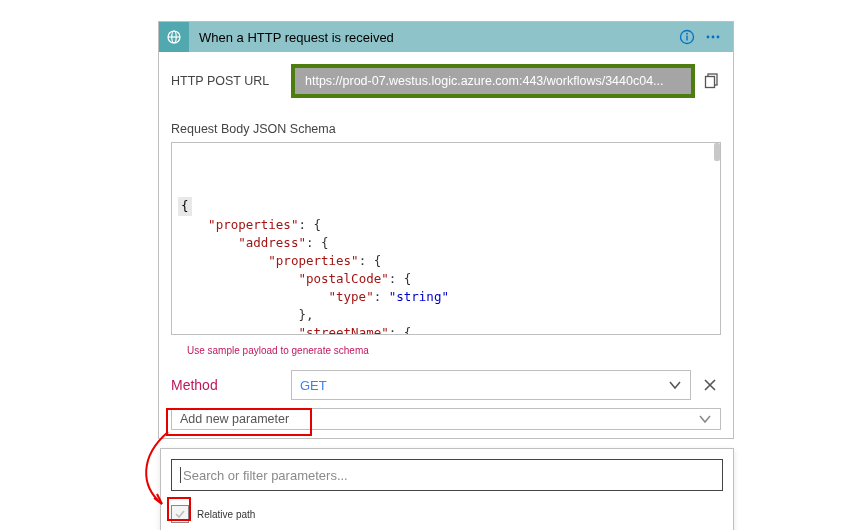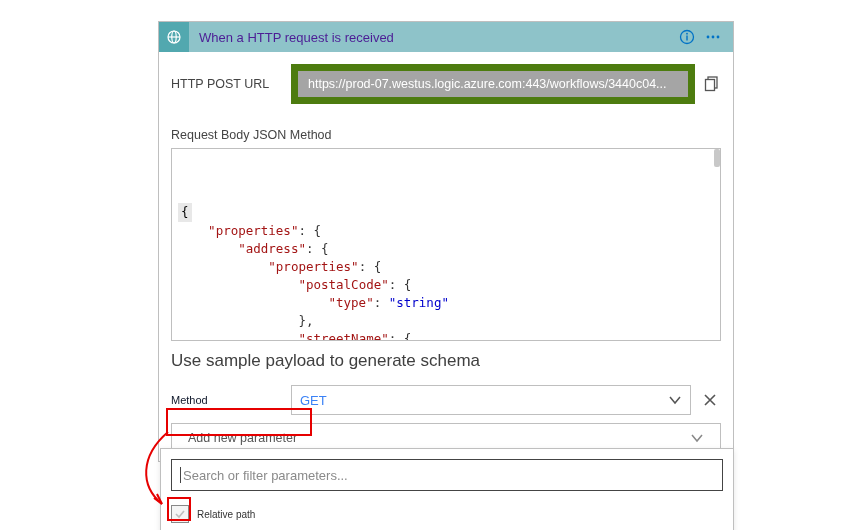--- a/index.html
+++ b/index.html
@@ -31,21 +31,21 @@
     height: 30px;
     background: #52a8af;
     display: flex;
     align-items: center;
     justify-content: center;
     color: #fff;
   }
   .header .title {
     flex: 1;
     font-size: 13px;
-    color: #4c1d95;
+    color: #000000;
     padding-left: 10px;
   }
   .header .header-icons { display: flex; align-items: center; gap: 10px; padding-right: 6px; }
   .body { padding: 12px 12px 8px 12px; }
   .row-url {
     display: flex;
     align-items: center;
     gap: 8px;
     margin-bottom: 24px;
   }
@@ -53,21 +53,21 @@
     width: 112px;
     font-size: 12.5px;
     color: #444;
   }
   .url-box {
     flex: 1;
     background: #a5a5a5;
     color: #fff;
     font-size: 12.5px;
     padding: 6px 10px;
-    border: 7px solid #4d7c0f;
+    border: 4px solid #4d7c0f;
     white-space: nowrap;
     overflow: hidden;
     text-overflow: ellipsis;
   }
   .sub-label {
     font-size: 12.5px;
     color: #444;
     margin-bottom: 6px;
   }
   .schema-box {
@@ -83,54 +83,54 @@
   }
   .schema-box .scroll-thumb {
     position: absolute; right: 0; top: 0; width: 6px; height: 18px; background: #c8c8c8; border-radius: 2px;
   }
   .schema-content { padding: 0 6px; }
   .firstline { background: #e8e8e8; display: inline-block; padding: 0 3px; }
   .k { color: #a31515; } 
   .bl { color: #0000cc; } 
   .pn { color: #333; }    
   .sample-link {
-    color: #404040;
-    font-size: 17px;
-    margin: 10px 0 14px 0;
+    color: #be185d;
+    font-size: 10px;
+    margin: 10px 0 14px 16px;
     display: inline-block;
   }
   .row-method {
     display: flex;
     align-items: center;
     gap: 8px;
   }
-  .label-method { width: 112px; font-size: 11px; color: #0f172a; }
+  .label-method { width: 112px; font-size: 14px; color: #be185d; }
   .method-select {
     flex: 1;
     border: 1px solid #bfbfbf;
     height: 30px;
     display: flex;
     align-items: center;
     justify-content: space-between;
     padding: 0 8px;
     font-size: 13px;
     color: #3b82f6;
   }
   .x-btn {
     width: 22px; height: 22px; display: flex; align-items: center; justify-content: center;
     font-size: 18px; color: #555;
   }
   .add-param-row {
     margin-top: 8px;
     border: 1px solid #bfbfbf;
-    height: 30px;
+    height: 22px;
     display: flex;
     align-items: center;
     justify-content: space-between;
-    padding: 0 16px;
+    padding: 0 8px;
     font-size: 12.5px;
     color: #555;
     text-align: center;
   }
   
   .dropdown {
     position: absolute;
     left: 160px;
     top: 448px;
     width: 574px;
@@ -199,21 +199,21 @@
   <div class="body">
     <div class="row-url">
       <div class="label-url">HTTP POST URL</div>
       <div class="url-box">https://prod-07.westus.logic.azure.com:443/workflows/3440c04...</div>
       <svg width="18" height="18" viewBox="0 0 18 18">
           <rect x="5" y="2" width="9" height="11" stroke="#555" stroke-width="1.3" fill="none"></rect>
           <rect x="2.5" y="4.5" width="9" height="11" stroke="#555" stroke-width="1.3" fill="#fff"></rect>
         </svg>
     </div>
 
-    <div class="sub-label">Request Body JSON Method</div>
+    <div class="sub-label">Request Body JSON Schema</div>
     <div class="schema-box">
       <div class="scroll-thumb"></div>
       <div class="schema-content"><span class="firstline">{</span>
     <span class="k">"properties"</span><span class="pn">: {</span>
         <span class="k">"address"</span><span class="pn">: {</span>
             <span class="k">"properties"</span><span class="pn">: {</span>
                 <span class="k">"postalCode"</span><span class="pn">: {</span>
                     <span class="k">"type"</span><span class="pn">: </span><span class="bl">"string"</span>
                 <span class="pn">},</span>
                 <span class="k">"streetName"</span><span class="pn">: {</span>

